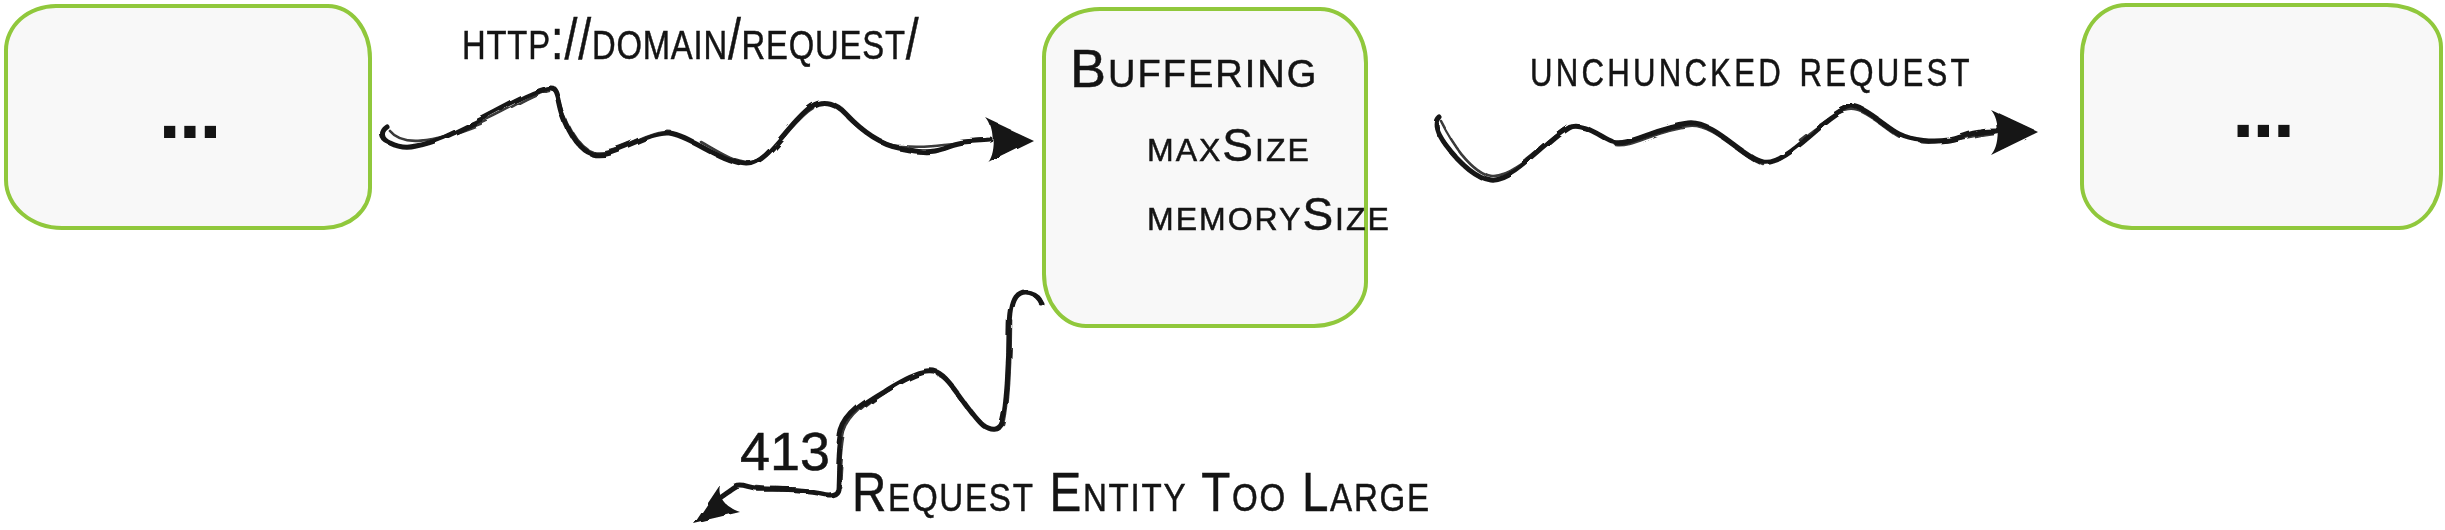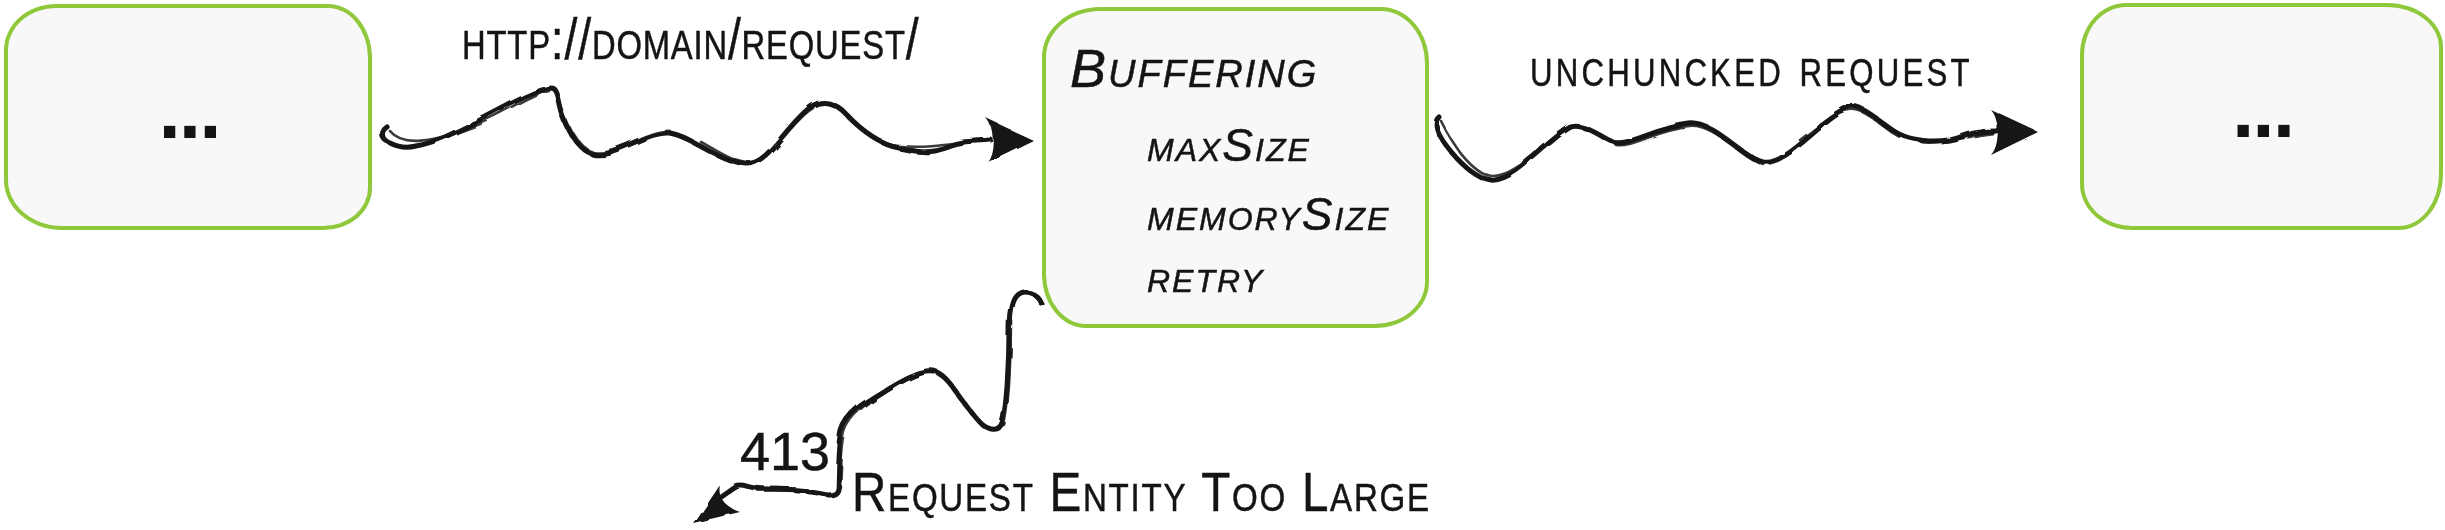--- a/index.html
+++ b/index.html
@@ -20,23 +20,22 @@
   }
   .node.left-node{
     left:4px;top:4px;width:368px;height:226px;
     border-radius:52px 44px 48px 58px / 46px 54px 42px 50px;
   }
   .node.right-node{
     left:2080px;top:3px;width:363px;height:227px;
     border-radius:46px 56px 44px 52px / 52px 44px 56px 46px;
   }
   .node.middle-node{
-    left:1042px;top:7px;width:387px;height:321px;
+    left:1042px;top:7px;width:326px;height:321px;
     border-radius:58px 48px 54px 44px / 50px 56px 46px 54px;
-    font-style:italic;
   }
   .dots{
     position:absolute;left:0;right:0;top:71px;height:64px;
     text-align:center;line-height:64px;
     font:700 64px "DejaVu Sans", sans-serif;
     letter-spacing:-4px;
     color:#141414;
   }
   .hand{
     position:absolute;
@@ -169,21 +168,20 @@
   </svg>
 
   <div class="node left-node">
     <div class="dots">...</div>
   </div>
 
   <div class="node middle-node">
     <div class="hand box-title">Buffering</div>
     <div class="hand box-item i1">memorySize</div>
     <div class="hand box-item i0">maxSize</div>
-    <div class="hand box-item i2">retry</div>
   </div>
 
   <div class="node right-node">
     <div class="dots">...</div>
   </div>
 
   <div class="hand url-label">http://domain/request/</div>
 
   <div class="hand unchunked-label">unchuncked request</div>
 

